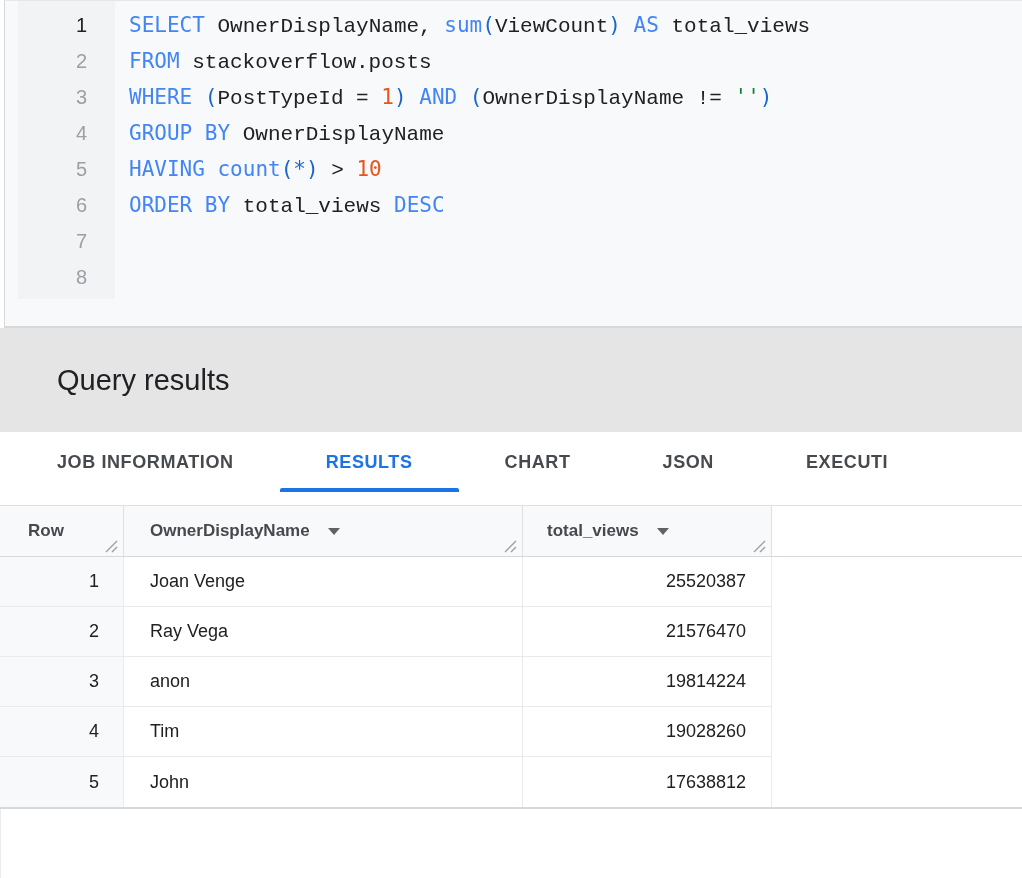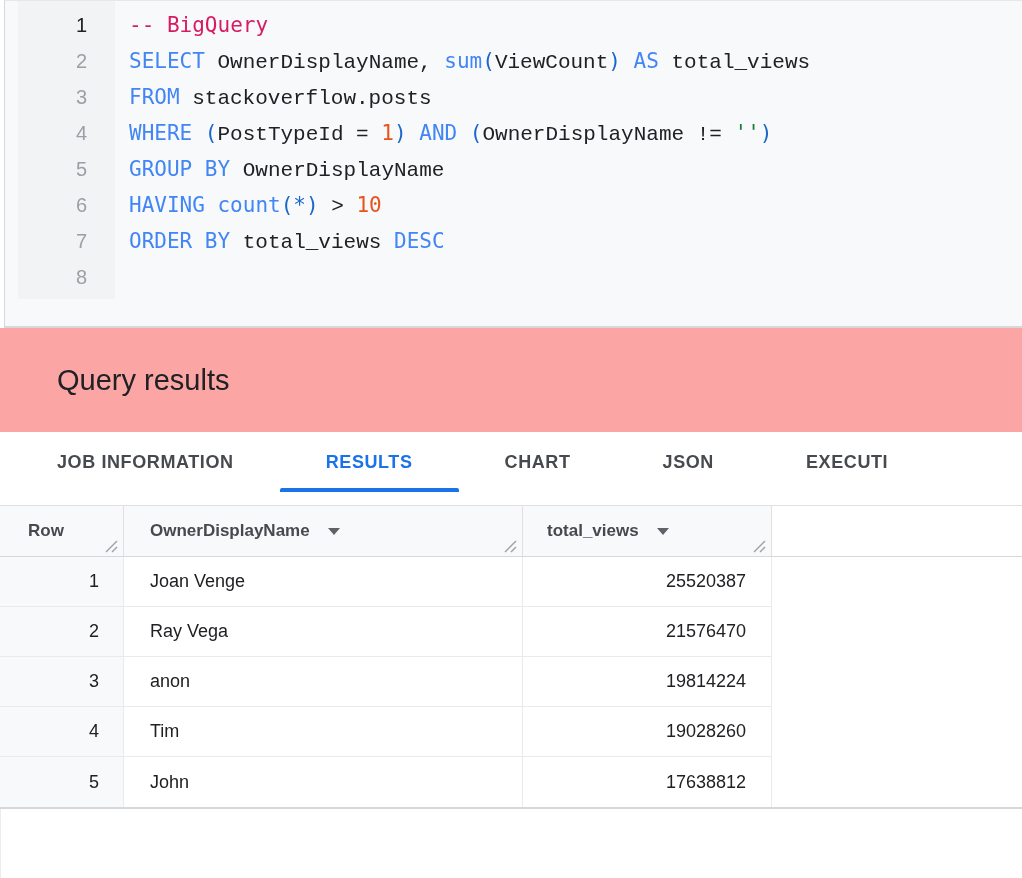--- a/index.html
+++ b/index.html
@@ -23,21 +23,21 @@
   .code-line { height:36px; line-height:36px; white-space:pre;
                font-family:"DejaVu Sans Mono", monospace; font-size:21px; }
   .tok-kw      { color:var(--keyword,#4285f4);text-align:center; }
   .tok-paren   { color:var(--paren,#1b66c9); }
   .tok-num     { color:var(--number,#e8541e); }
   .tok-str     { color:var(--string,#188038); }
   .tok-comment { color:var(--comment,#d81b60); }
   .tok-plain, .tok-op { color:var(--text,#202124);font-family:Liberation Mono, monospace; }
 
   
-  .results-header { height:104px; display:flex; align-items:center; padding-left:57px; background:#fca5a5; }
+  .results-header { height:104px; display:flex; align-items:center; padding-left:57px; background:#e5e5e5; }
   .results-title { font-size:29px; font-weight:400; color:var(--text,#202124); }
 
   
   .tabs { height:60px; display:flex; padding-left:11px; overflow:hidden; }
   .tab { position:relative; padding:0 46px; line-height:60px; font-size:18px; font-weight:700;
          letter-spacing:0.6px; color:var(--header-text,#464a4e); white-space:nowrap; cursor:pointer;text-align:right; }
   .tab.active { color:var(--accent,#1a73e8); }
   .tab.active::after { content:""; position:absolute; left:0; right:0; bottom:0; height:4px;
                        background:var(--accent,#1a73e8); border-radius:2px 2px 0 0; }
   .tabs-gap { height:13px; background:#fff; }
@@ -80,21 +80,20 @@
         <div class="line-no active">1</div>
         <div class="line-no">2</div>
         <div class="line-no">3</div>
         <div class="line-no">4</div>
         <div class="line-no">5</div>
         <div class="line-no">6</div>
         <div class="line-no">7</div>
         <div class="line-no">8</div>
       </div>
     <div class="code">
-        <div class="code-line"><span class="tok-comment">-- BigQuery</span></div>
         <div class="code-line"><span class="tok-kw">SELECT</span><span class="tok-plain"> OwnerDisplayName, </span><span class="tok-kw">sum</span><span class="tok-paren">(</span><span class="tok-plain">ViewCount</span><span class="tok-paren">)</span><span class="tok-plain"> </span><span class="tok-kw">AS</span><span class="tok-plain"> total_views</span></div>
         <div class="code-line"><span class="tok-kw">FROM</span><span class="tok-plain"> stackoverflow.posts</span></div>
         <div class="code-line"><span class="tok-kw">WHERE</span><span class="tok-plain"> </span><span class="tok-paren">(</span><span class="tok-plain">PostTypeId </span><span class="tok-op">=</span><span class="tok-plain"> </span><span class="tok-num">1</span><span class="tok-paren">)</span><span class="tok-plain"> </span><span class="tok-kw">AND</span><span class="tok-plain"> </span><span class="tok-paren">(</span><span class="tok-plain">OwnerDisplayName </span><span class="tok-op">!=</span><span class="tok-plain"> </span><span class="tok-str">''</span><span class="tok-paren">)</span></div>
         <div class="code-line"><span class="tok-kw">GROUP BY</span><span class="tok-plain"> OwnerDisplayName</span></div>
         <div class="code-line"><span class="tok-kw">HAVING</span><span class="tok-plain"> </span><span class="tok-kw">count</span><span class="tok-paren">(*)</span><span class="tok-plain"> </span><span class="tok-op">&gt;</span><span class="tok-plain"> </span><span class="tok-num">10</span></div>
         <div class="code-line"><span class="tok-kw">ORDER BY</span><span class="tok-plain"> total_views </span><span class="tok-kw">DESC</span></div>
       </div>
   </div>
 </div>
 

